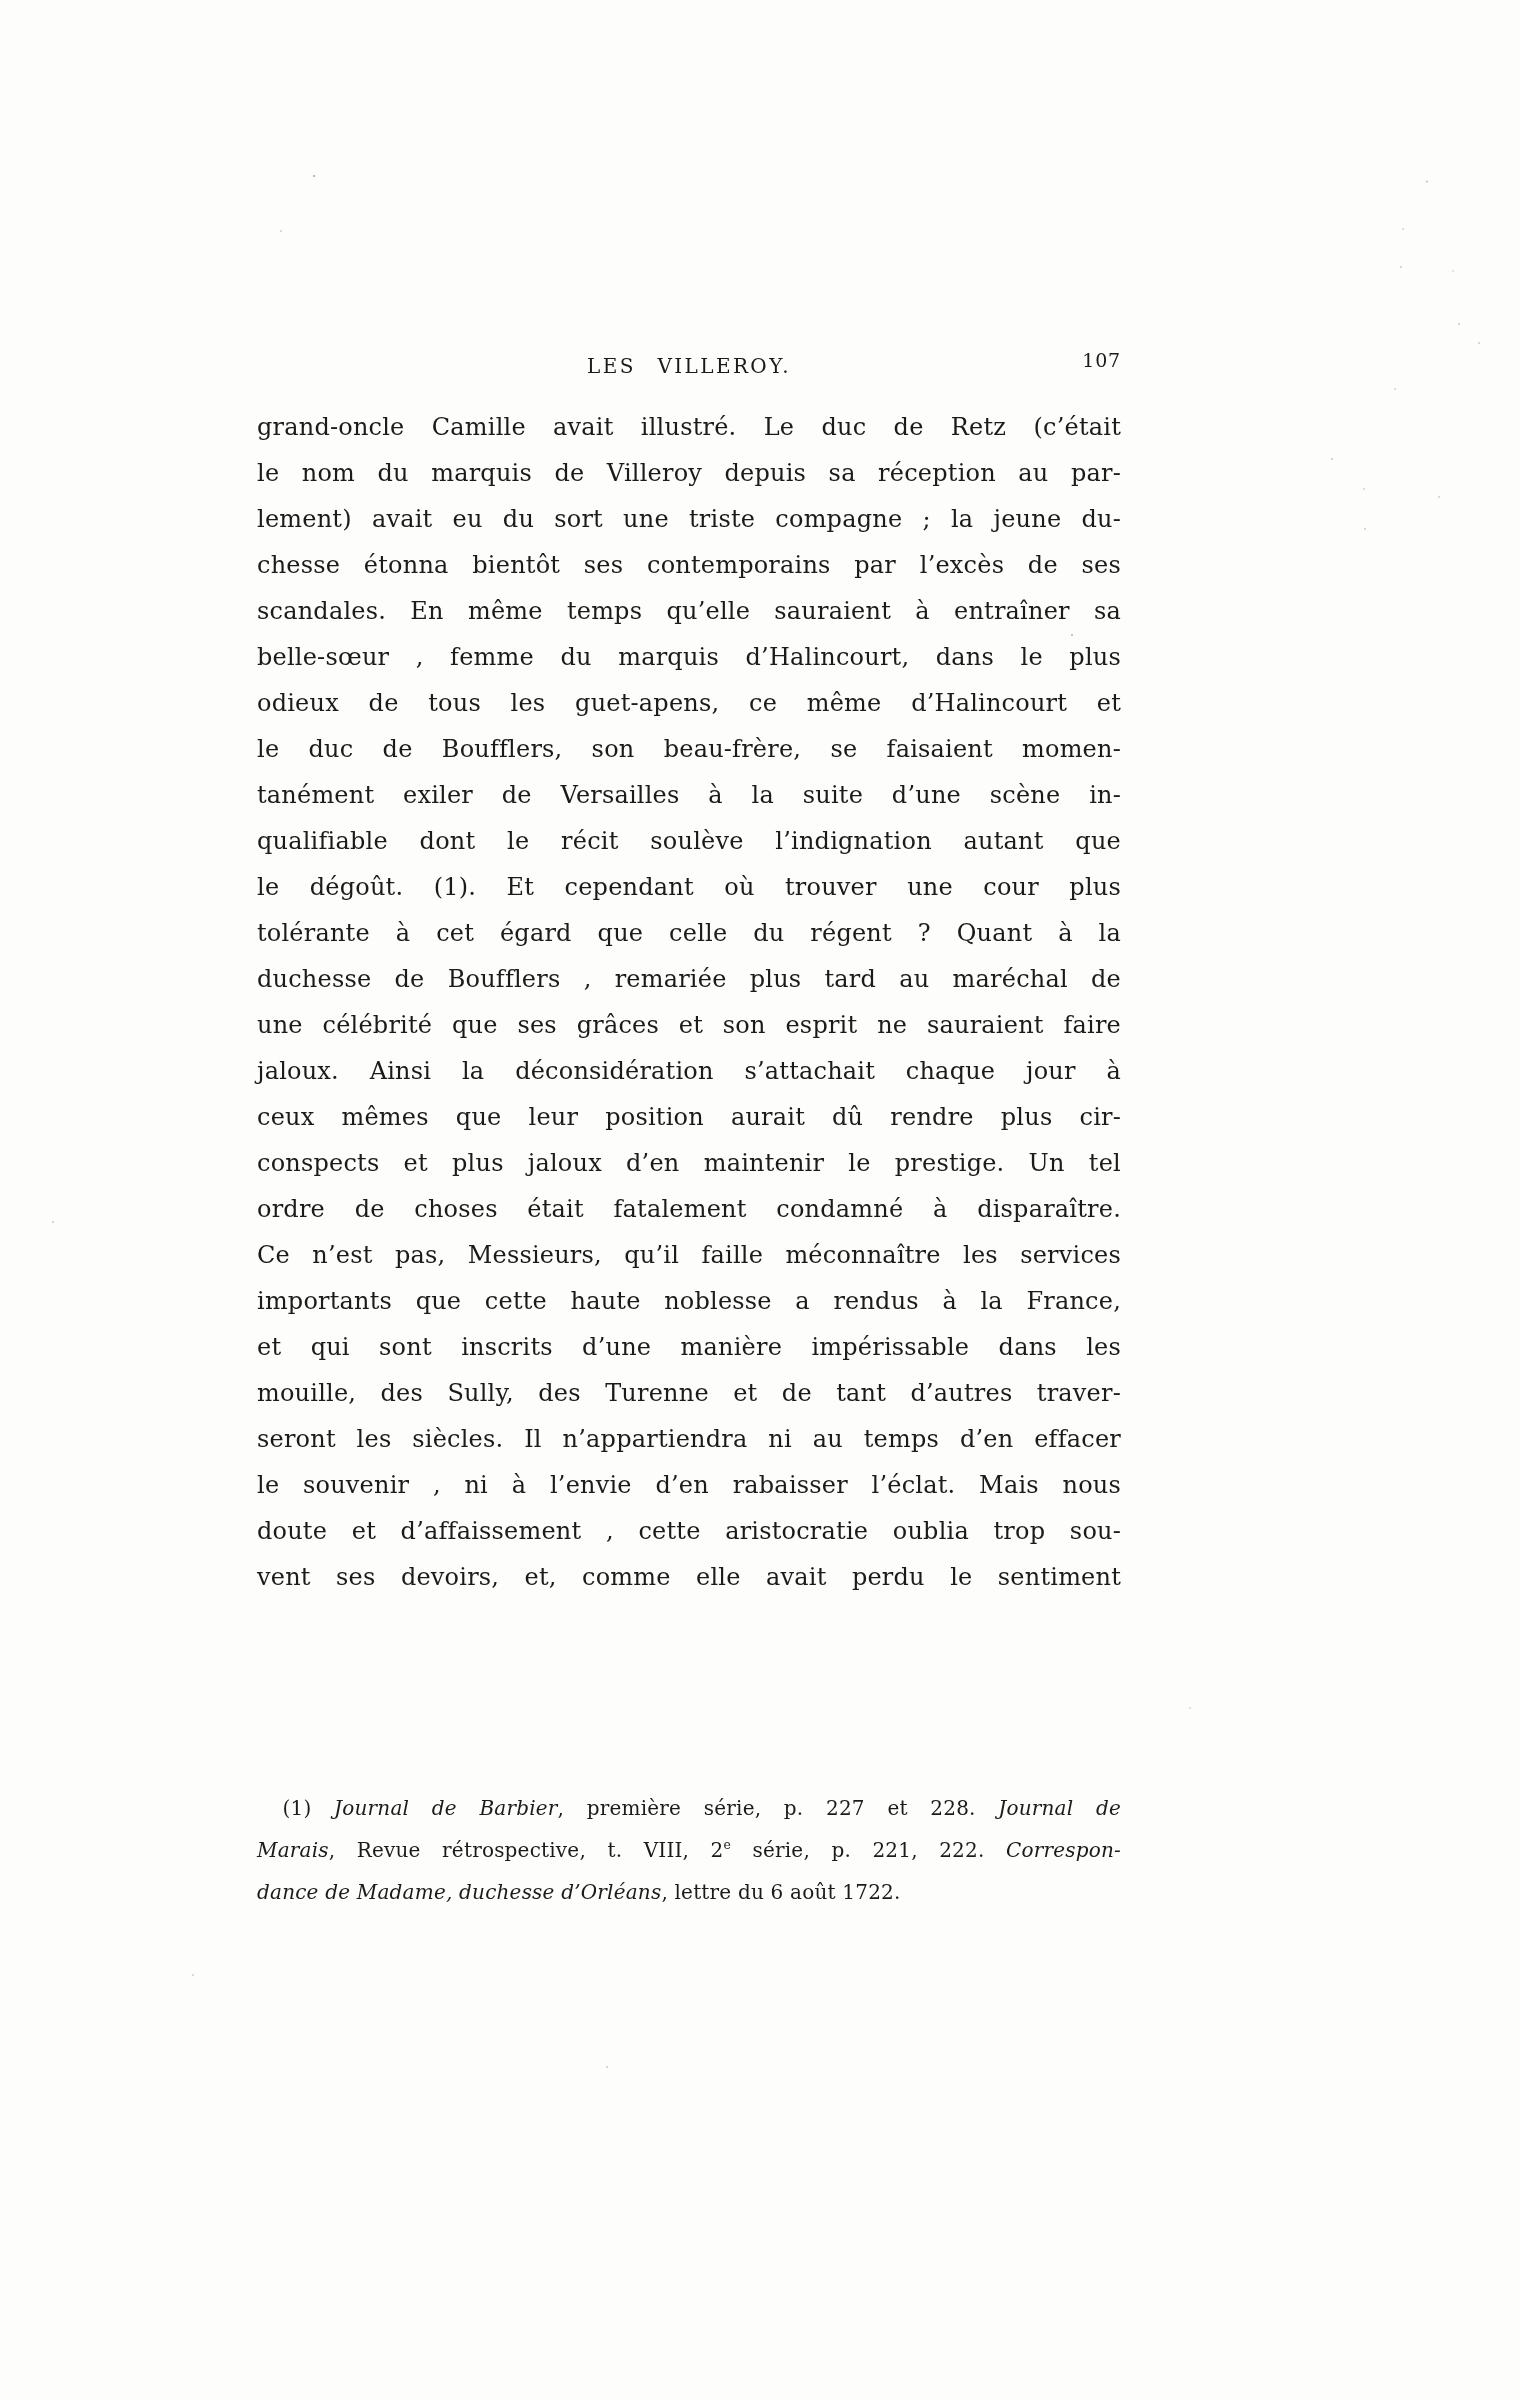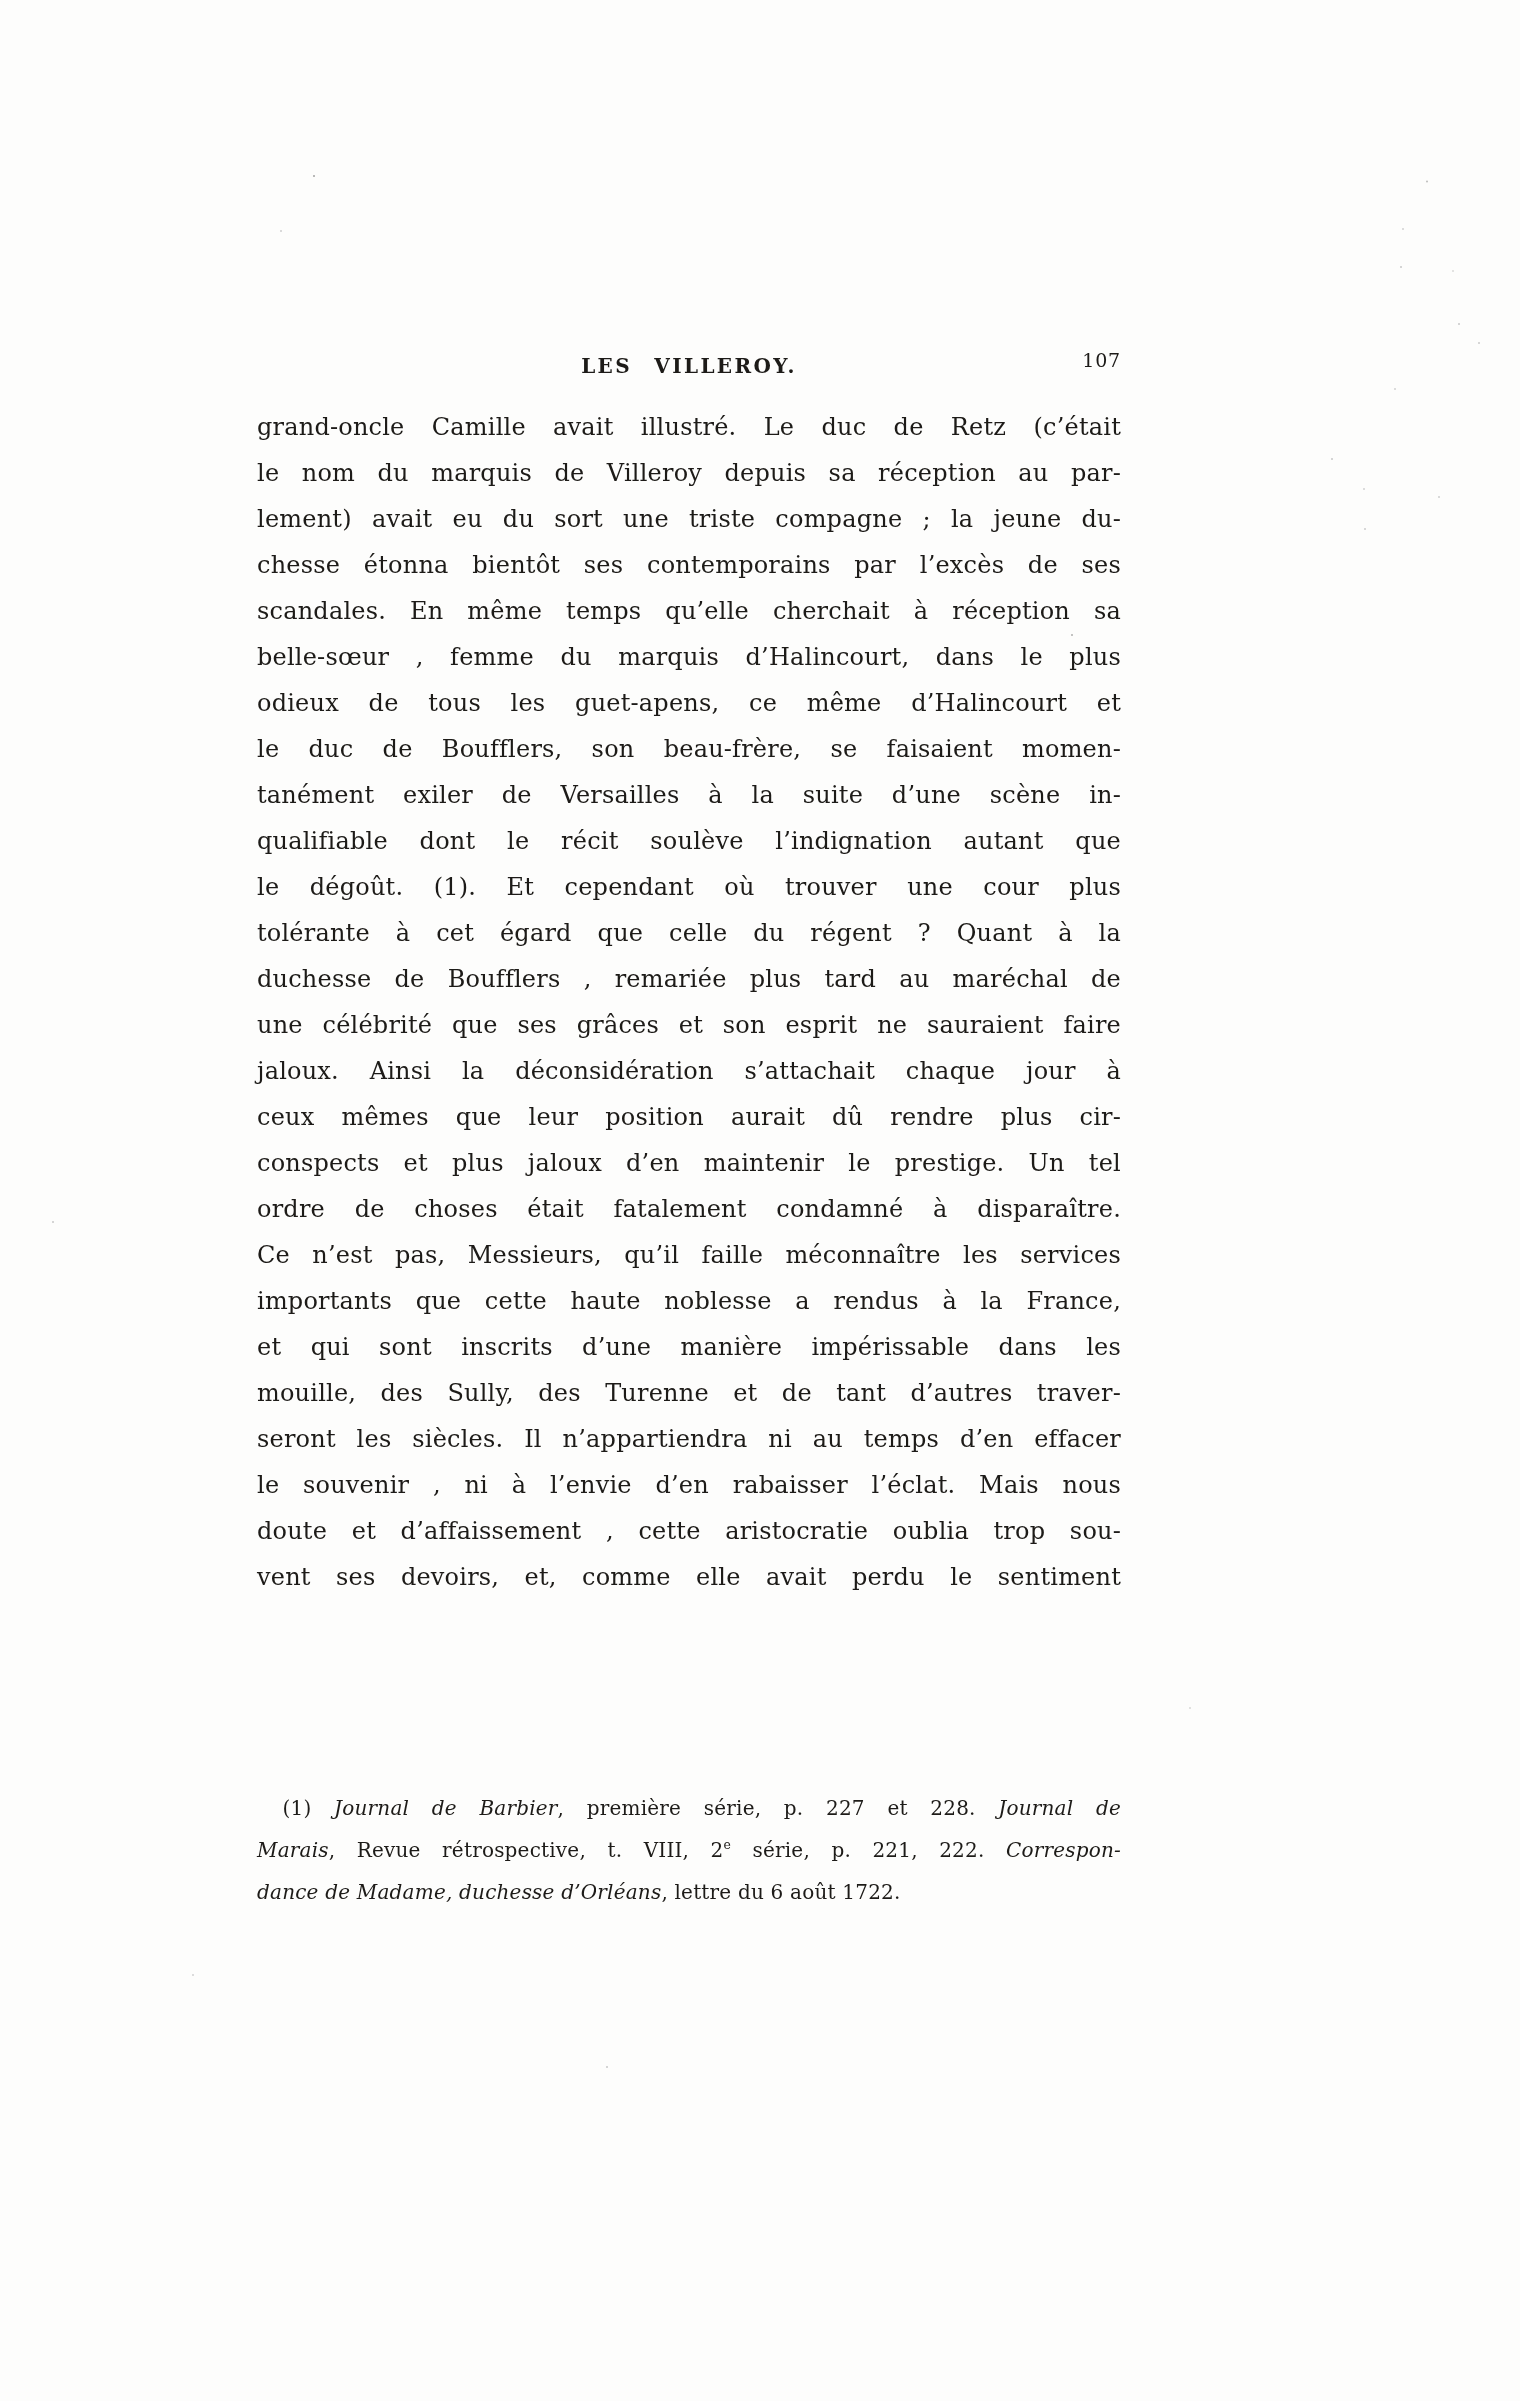--- a/index.html
+++ b/index.html
@@ -18,21 +18,21 @@
     position: absolute;
     left: 257px;
     top: 349px;
     width: 864px;
     height: 35px;
   }
   .running-title {
     display: block;
     text-align: center;
     font-size: 20px;
-    font-weight: 700;
+    font-weight: 400;
     letter-spacing: 2.4px;
     word-spacing: 12.8px;
     padding-top: 4.8px;
   }
   .page-number {
     position: absolute;
     right: 0;
     top: 0;
     font-size: 19px;
     font-weight: 400;
@@ -109,21 +109,21 @@
   <div class="header">
     <span class="running-title">LES VILLEROY.</span>
     <span class="page-number">107</span>
   </div>
 
   <div class="body-text">
     <div class="line">grand-oncle Camille avait illustré. Le duc de Retz (c’était</div>
     <div class="line">le nom du marquis de Villeroy depuis sa réception au par-</div>
     <div class="line">lement) avait eu du sort une triste compagne ; la jeune du-</div>
     <div class="line">chesse étonna bientôt ses contemporains par l’excès de ses</div>
-    <div class="line">scandales. En même temps qu’elle cherchait à réception sa</div>
+    <div class="line">scandales. En même temps qu’elle sauraient à entraîner sa</div>
     <div class="line">belle-sœur , femme du marquis d’Halincourt, dans le plus</div>
     <div class="line">odieux de tous les guet-apens, ce même d’Halincourt et</div>
     <div class="line">le duc de Boufflers, son beau-frère, se faisaient momen-</div>
     <div class="line">tanément exiler de Versailles à la suite d’une scène in-</div>
     <div class="line">qualifiable dont le récit soulève l’indignation autant que</div>
     <div class="line">le dégoût. (1). Et cependant où trouver une cour plus</div>
     <div class="line">tolérante à cet égard que celle du régent ? Quant à la</div>
     <div class="line">duchesse de Boufflers , remariée plus tard au maréchal de</div>
     <div class="line">une célébrité que ses grâces et son esprit ne sauraient faire</div>
     <div class="line">jaloux. Ainsi la déconsidération s’attachait chaque jour à</div>

